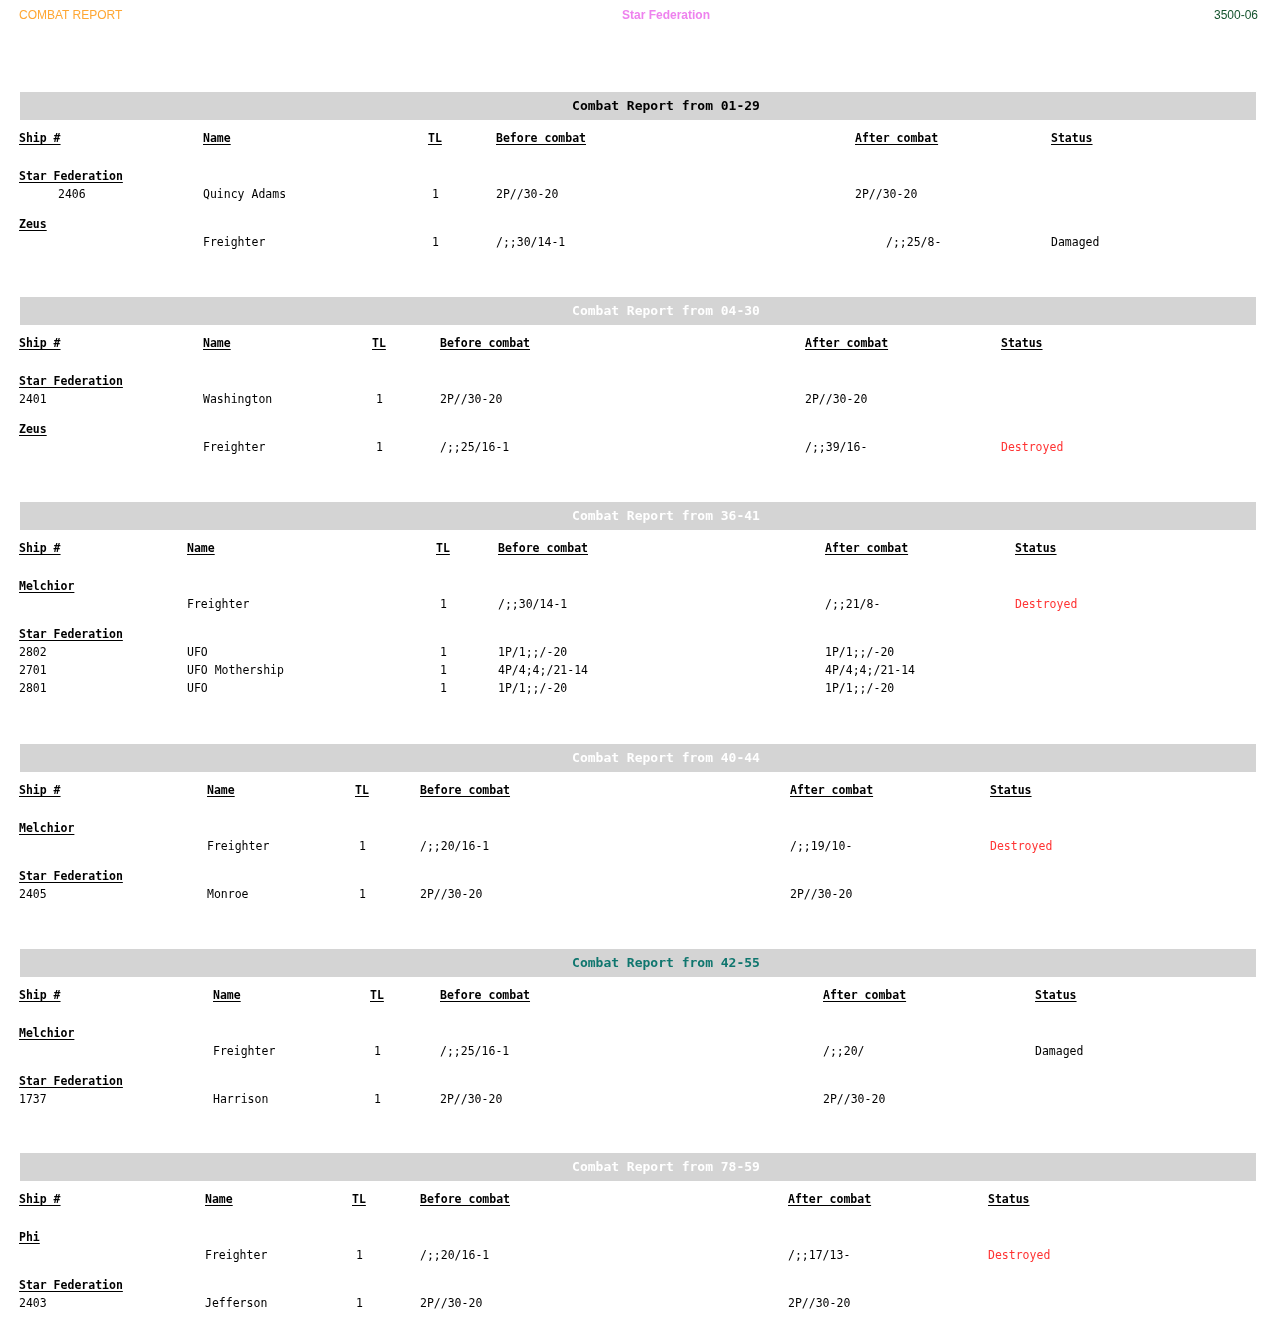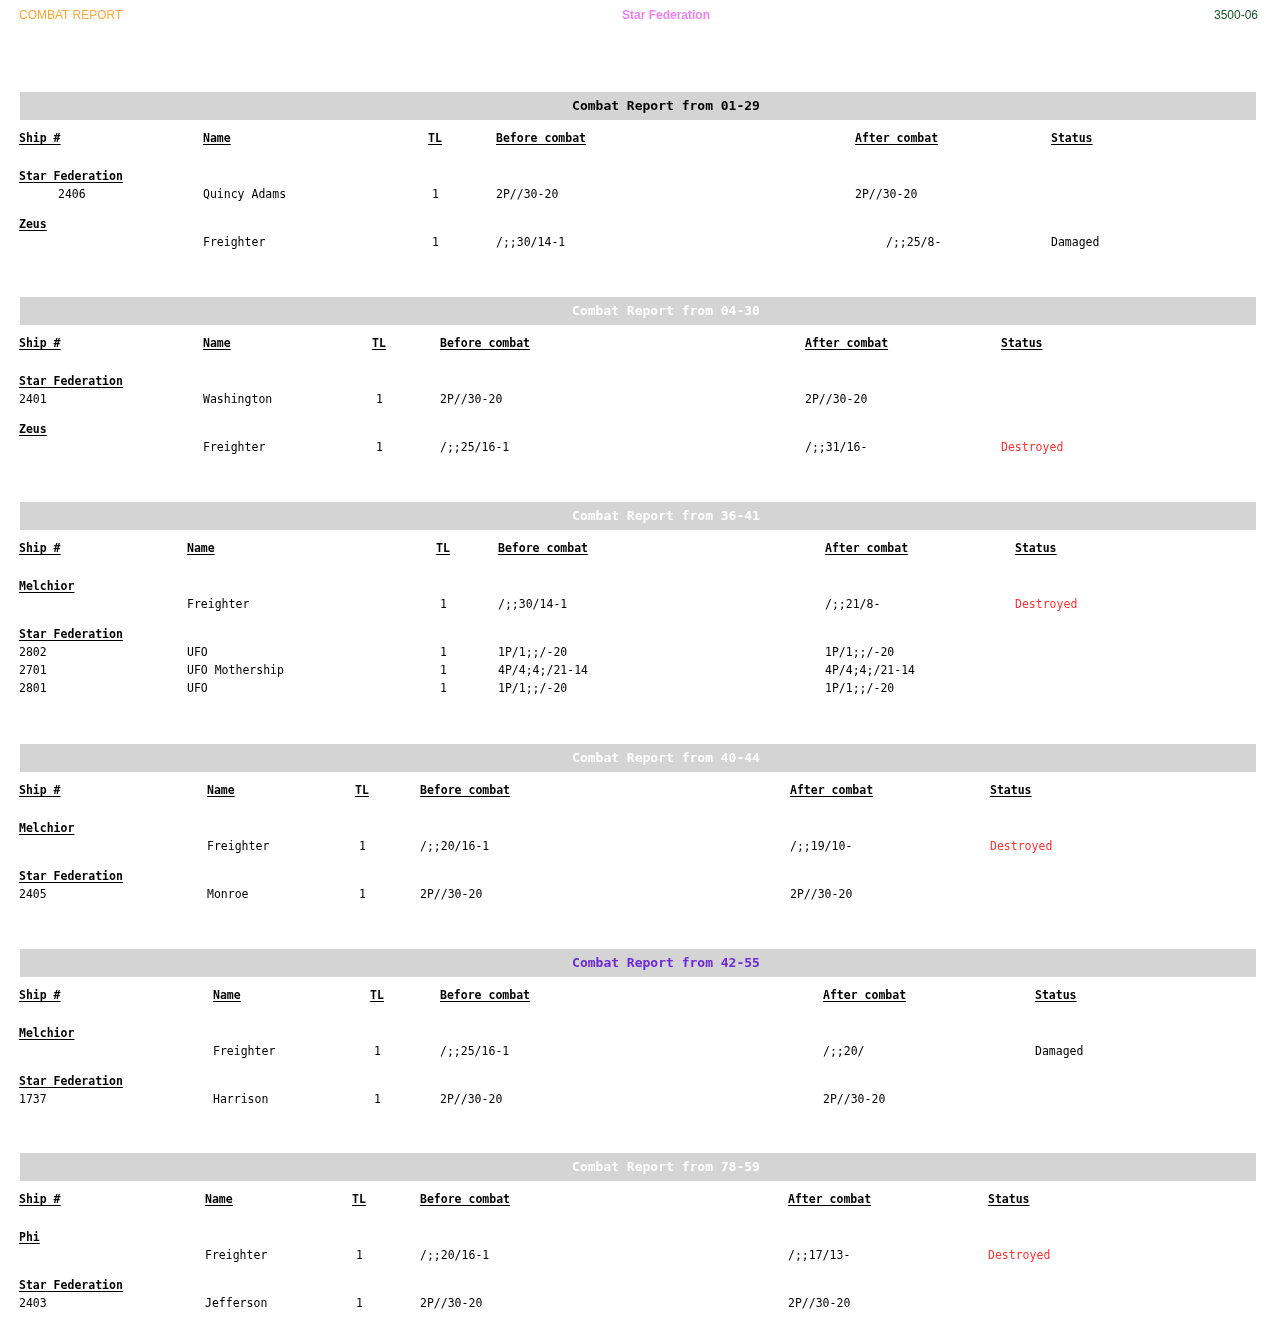--- a/index.html
+++ b/index.html
@@ -88,21 +88,21 @@
           <span class="cell" style="left: 203px;">Washington</span>
           <span class="cell" style="left: 376px;">1</span>
           <span class="cell" style="left: 440px;">2P//30-20</span>
           <span class="cell" style="left: 805px;">2P//30-20</span>
         </div>
         <div class="grouplabel" style="top: 125px; left: 19px;">Zeus</div>
         <div class="row" style="top: 143px;">
           <span class="cell" style="left: 203px;">Freighter</span>
           <span class="cell" style="left: 376px;">1</span>
           <span class="cell" style="left: 440px;">/;;25/16-1</span>
-          <span class="cell" style="left: 805px;">/;;31/16-</span>
+          <span class="cell" style="left: 805px;">/;;39/16-</span>
           <span class="cell" style="left: 1001px; color: rgb(255, 51, 51);">Destroyed</span>
         </div>
       </div>
   </section>
     <section class="report-section" style="top: 502px;">
     <div class="bar" style="background: rgb(212, 212, 212);">
       <span class="bar-title" style="color: rgb(255, 255, 255);">Combat Report from 36-41</span>
     </div>
     <div class="colheads">
         <span class="colhead" style="left: 19px;">Ship #</span>
@@ -171,21 +171,21 @@
           <span class="cell" style="left: 19px;">2405</span>
           <span class="cell" style="left: 207px;">Monroe</span>
           <span class="cell" style="left: 359px;">1</span>
           <span class="cell" style="left: 420px;">2P//30-20</span>
           <span class="cell" style="left: 790px;">2P//30-20</span>
         </div>
       </div>
   </section>
     <section class="report-section" style="top: 949px;">
     <div class="bar" style="background: rgb(212, 212, 212);">
-      <span class="bar-title" style="color: #6d28d9;">Combat Report from 42-55</span>
+      <span class="bar-title" style="color: #0f766e;">Combat Report from 42-55</span>
     </div>
     <div class="colheads">
         <span class="colhead" style="left: 19px;">Ship #</span>
         <span class="colhead" style="left: 213px;">Name</span>
         <span class="colhead" style="left: 370px;">TL</span>
         <span class="colhead" style="left: 440px;">Before combat</span>
         <span class="colhead" style="left: 823px;">After combat</span>
         <span class="colhead" style="left: 1035px;">Status</span>
       </div>
     <div class="body">

